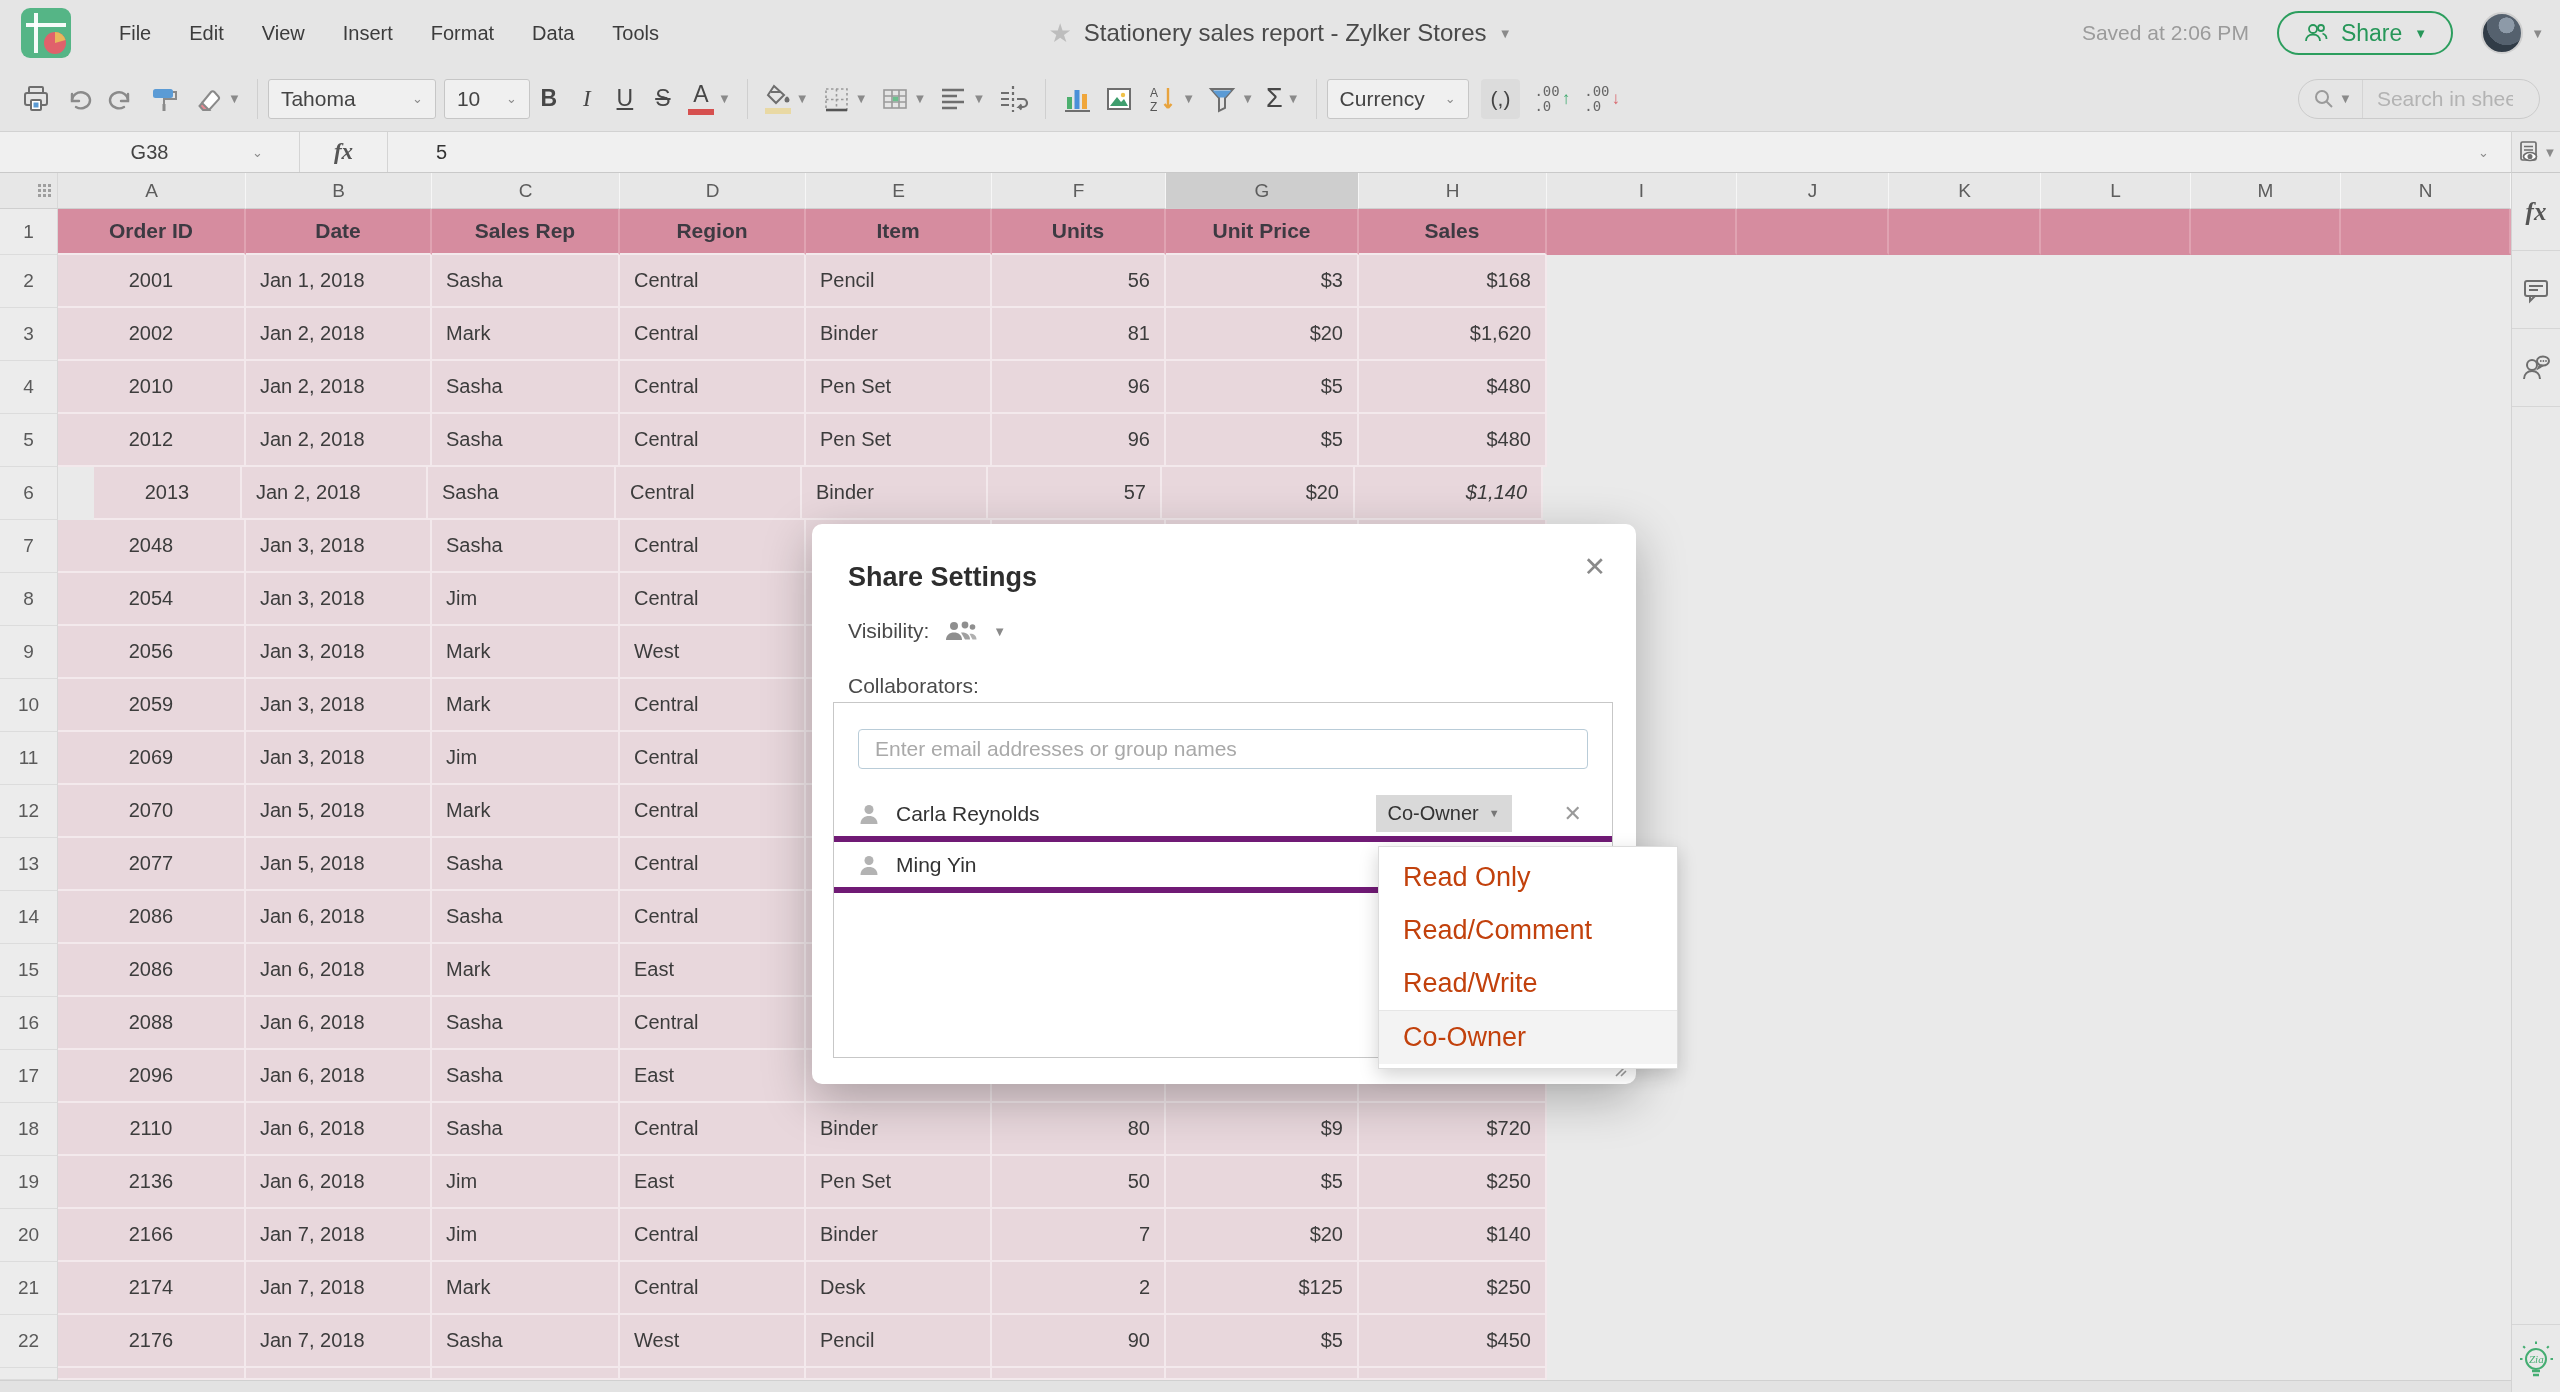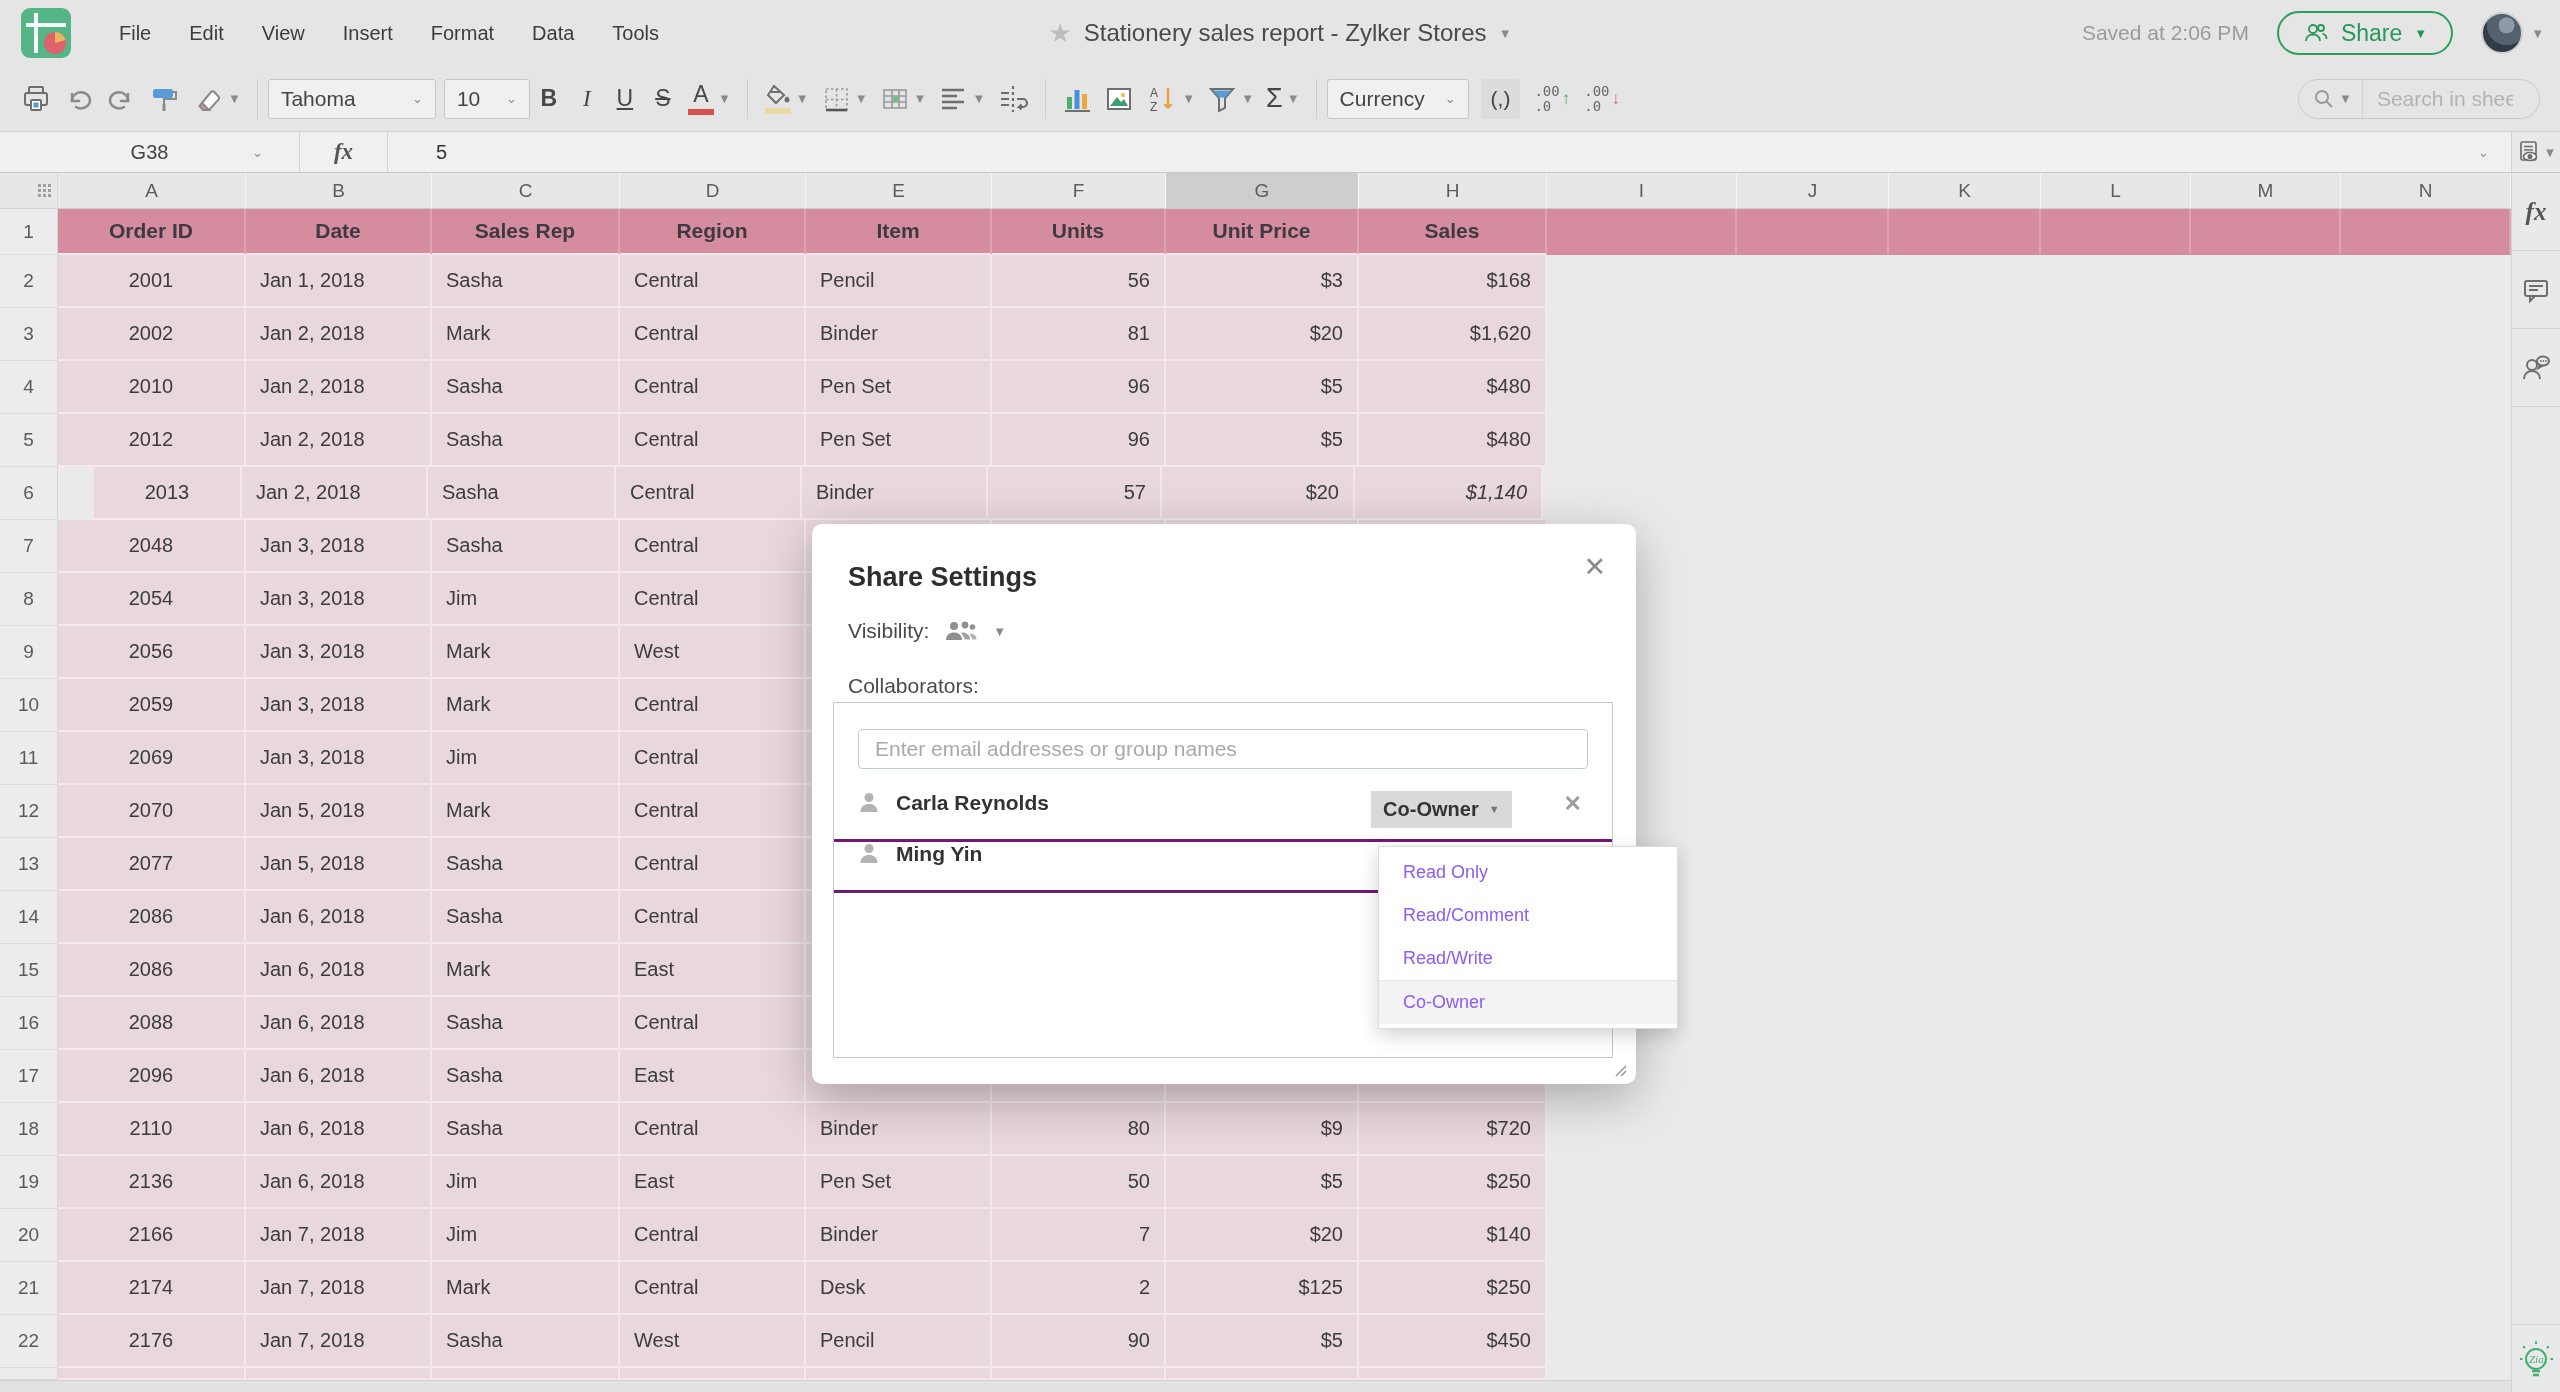--- a/index.html
+++ b/index.html
@@ -102,32 +102,32 @@
            box-shadow:0 14px 50px rgba(0,0,0,.28); z-index:50; }
   .modal-title { position:absolute; left:36px; top:38px; font-size:27px; font-weight:bold; color:#2e2e2e; }
   .modal-close { position:absolute; right:30px; top:30px; font-size:27px; color:#8a8a8a; line-height:1; }
   .vis-row { position:absolute; left:36px; top:94px; display:flex; align-items:center; gap:14px; font-size:21px; color:#4a4a4a; }
   .collab-label { position:absolute; left:36px; top:150px; font-size:21px; color:#4a4a4a; }
   .collab-box { position:absolute; left:21px; top:178px; width:780px; height:356px; border:1px solid #c7c7c7; background:#fff; }
   .email-input { display:block; margin:26px 24px 0; width:calc(100% - 48px); height:40px; border:1px solid #b9ccd8;
                  border-radius:4px; padding:0 16px; font-size:21px; color:#333; outline:none; font-family:inherit; }
   .email-input::placeholder { color:#a9a9a9; }
   .collab-rows { margin-top:22px; }
-  .collab-row { height:51px; border-bottom:3px solid #701a75; display:flex; align-items:flex-start; padding:0 24px;font-weight:bold; }
+  .collab-row { height:51px; border-bottom:6px solid #701a75; display:flex; align-items:center; padding:0 24px; }
   .c-name { margin-left:16px; font-size:21px; color:#333; }
   .perm-btn { margin-left:auto; background:#d9d9d9; padding:7px 12px; font-size:20px; color:#333;
               display:flex; align-items:center; gap:10px; }
   .perm-btn .caret { font-size:11px; color:#777; }
   .remove-x { margin-left:52px; margin-right:6px; font-size:22px; color:#9a9a9a; }
   .resize-h { position:absolute; right:8px; bottom:6px; }
 
   
   .perm-menu { position:absolute; left:1378px; top:846px; width:300px; background:#fff; border:1px solid #dcdcdc;
                box-shadow:0 6px 18px rgba(0,0,0,.18); z-index:60; padding:4px 0; }
-  .pm-item { padding:11px 24px; font-size:18px; color:#8b5cf6; }
+  .pm-item { padding:11px 24px; font-size:27px; color:#c2410c; }
   .pm-item.sel { background:#f3f3f3; }
   .pm-item.sep-above { border-top:1px solid #e6e6e6; }
 </style>
 </head>
 <body>
 
 <header class="topbar">
   <div class="menu-row">
     <svg class="logo" viewBox="0 0 52 52">
       <rect x="1" y="1" width="50" height="50" rx="9" fill="#55b586"></rect>

